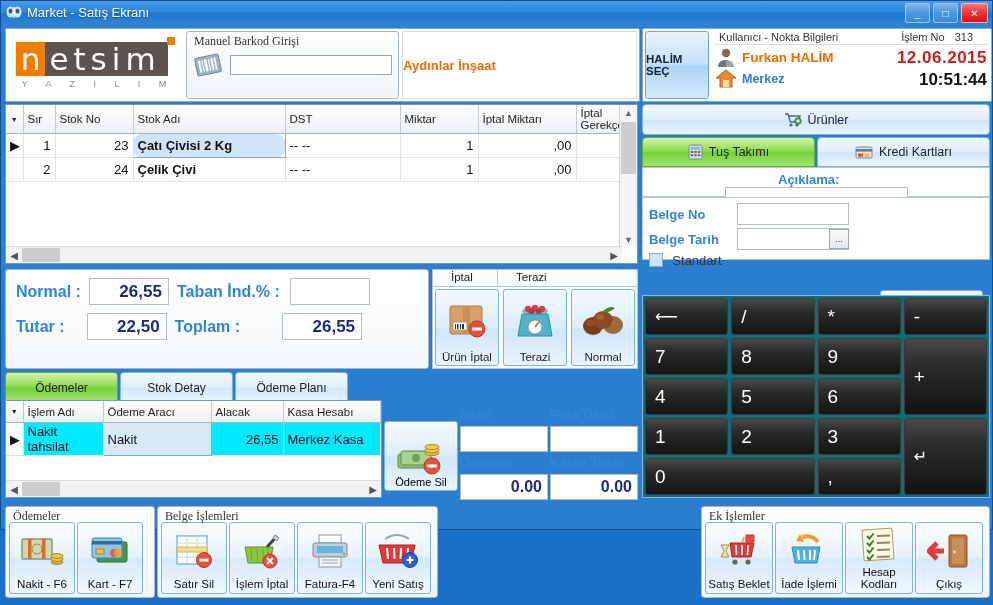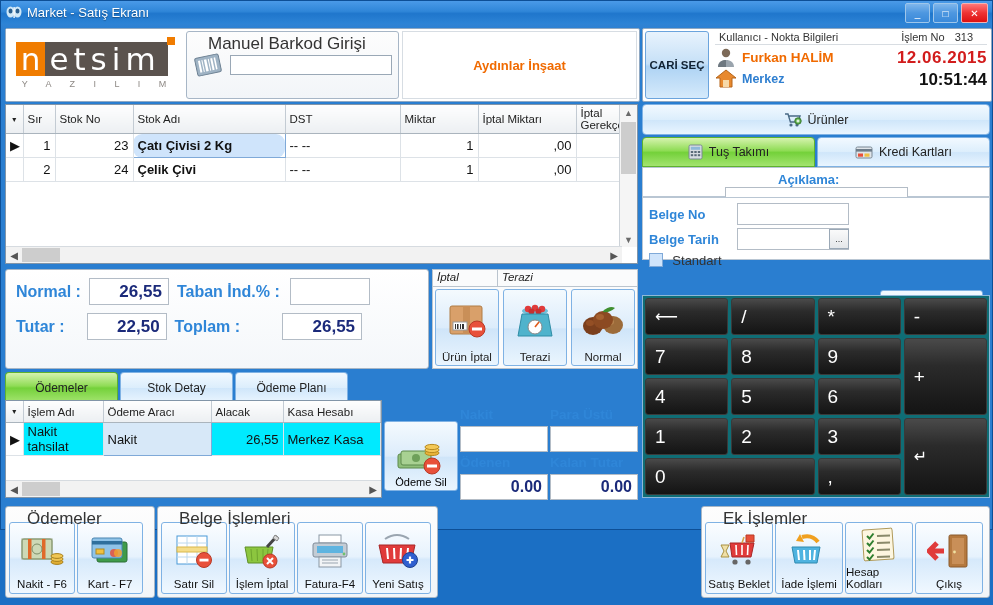--- a/index.html
+++ b/index.html
@@ -19,40 +19,40 @@
   .tb-icon{width:16px;height:14px;margin-right:5px;position:relative;}
   .tb-title{color:#fff;font-size:13px;text-shadow:0 1px 1px rgba(0,0,0,.35);white-space:nowrap;}
   .winbtns{position:absolute;right:4px;top:2px;display:flex;gap:3px;}
   .wbtn{width:23px;height:18px;border:1px solid #9fc6ea;border-radius:2px;
         background:linear-gradient(180deg,#7fb6ec 0%,#4d97e0 50%,#3b8ada 100%);
         display:flex;align-items:center;justify-content:center;color:#fff;font-size:10px;}
   .wbtn.close{background:linear-gradient(180deg,#f77 0%,#e33 50%,#d11 100%);border-color:#f2b3b3;
         width:25px;font-weight:bold;}
   .grpbox{background:linear-gradient(180deg,#fdfdfd 0%,#f2f5f8 100%);
           border:1px solid #a7b6c6;border-radius:3px;box-sizing:border-box;position:relative;}
-  .grplabel{position:absolute;top:2px;left:21px;font-size:17px;color:#333;}
+  .grplabel{position:absolute;top:2px;left:7px;font-size:12px;color:#333;font-family:Liberation Serif, serif;}
   
   .toprow{position:absolute;left:4px;top:27px;width:633px;height:72px;
           background:#fff;border:1px solid #8fa8c2;border-radius:2px;display:flex;}
   .logo{width:178px;height:100%;display:flex;align-items:center;justify-content:center;
         background:#fff;}
   .logo-inner{position:relative;}
   .logo-word{display:flex;align-items:center;}
   .logo-n{background:#f07c00;color:#fff;font-size:31px;line-height:34px;padding:0 5px;
           font-family:"DejaVu Sans",sans-serif;font-weight:400;}
   .logo-rest{background:#5b534e;color:#fff;font-size:31px;line-height:34px;padding:0 7px 0 4px;
           letter-spacing:5px;font-family:"DejaVu Sans",sans-serif;}
   .logo-dot{position:absolute;right:-1px;top:-5px;width:8px;height:8px;background:#f07c00;}
   .logo-sub{text-align:right;letter-spacing:8px;color:#8d8884;font-size:9px;margin-top:3px;
             padding-left:6px;}
   .barcodebox{width:213px;margin:2px 0 2px 2px;}
   .barcode-row{position:absolute;left:8px;top:22px;display:flex;align-items:center;gap:9px;}
   .bc-icon{width:26px;height:22px;transform:rotate(-12deg);}
   .bc-input{width:162px;height:20px;border:1px solid #9aa8b6;background:#fff;box-sizing:border-box;}
-  .firmbox{flex:1;margin:2px 2px 2px 3px;display:flex;align-items:center;justify-content:center;
+  .firmbox{flex:1;margin:2px 2px 2px 3px;display:flex;align-items:center;justify-content:flex-start;
            background:#fff;border:1px solid #d7dde3;}
   .firmname{color:#f06a00;font-weight:bold;font-size:13px;}
   
   .hdrright{position:absolute;left:641px;top:27px;width:348px;height:72px;
             background:#fff;border:1px solid #8fa8c2;border-radius:2px;display:flex;}
   .cariselect{width:62px;margin:2px;border:1px solid #6ba4dd;border-radius:3px;
       background:linear-gradient(180deg,#e8f3fd 0%,#c6e0f7 48%,#aed3f4 52%,#d5eafb 100%);
       display:flex;align-items:center;justify-content:center;font-size:11.5px;font-weight:bold;color:#123;}
   .userinfo{flex:1;padding:2px 4px 0 4px;}
   .ui-top{display:flex;font-size:11px;color:#333;border-bottom:1px solid #d8dde2;padding-bottom:1px;}
@@ -98,21 +98,21 @@
   .tlabel{color:#2f86d8;font-weight:bold;font-size:16px;}
   .tfield{border:1px solid #b3bcc6;background:#fff;height:27px;box-sizing:border-box;
           text-align:right;padding:2px 6px;font-size:17px;font-weight:bold;color:#1b2a7a;
           display:flex;align-items:center;justify-content:flex-end;}
   .w1{width:80px;margin:0 8px 0 8px;}
   .w2{width:80px;margin-left:10px;}
   
   .iptbox{position:absolute;left:431px;top:268px;width:206px;height:100px;}
   .ib-hdr{display:flex;height:17px;}
   .ib-h{border:1px solid #bac4ce;border-bottom:none;background:#fafbfc;font-size:11.5px;
-        padding:1px 4px;box-sizing:border-box;color:#222;font-style:italic;}
+        padding:1px 18px;box-sizing:border-box;color:#222;}
   .ib-h.a{width:66px;}
   .ib-h.b{flex:1;border-left:none;}
   .ib-body{display:flex;height:83px;border:1px solid #bac4ce;background:#fafbfc;box-sizing:border-box;}
   .ibtn{flex:1;margin:2px;border:1px solid #7fb2e4;border-radius:3px;
      background:linear-gradient(180deg,#f4fafe 0%,#dcecfb 50%,#cfe5f9 52%,#eaf5fe 100%);
      display:flex;flex-direction:column;align-items:center;justify-content:flex-end;
      padding-bottom:2px;font-size:11.5px;color:#222;}
   .ibtn .ic{flex:1;display:flex;align-items:center;justify-content:center;}
   
   .tabs{position:absolute;left:4px;top:371px;display:flex;align-items:flex-end;gap:2px;}
@@ -180,21 +180,21 @@
   
   .bt{position:absolute;height:92px;box-sizing:border-box;}
   .bt-body{display:flex;height:100%;padding:15px 3px 3px 3px;box-sizing:border-box;gap:2px;}
   .bbtn{width:66px;border:1px solid #7fb2e4;border-radius:3px;
      background:linear-gradient(180deg,#fbfdff 0%,#e6f2fd 48%,#d6e9fb 52%,#f0f8ff 100%);
      display:flex;flex-direction:column;align-items:center;justify-content:flex-end;
      padding-bottom:3px;font-size:11.5px;color:#111;box-sizing:border-box;}
   .bbtn .ic{flex:1;display:flex;align-items:center;justify-content:center;}
   .bt1{left:4px;top:505px;width:150px;}
   .bt2{left:156px;top:505px;width:281px;}
-  .bt3{left:700px;top:505px;width:289px;}
+  .bt3{left:700px;top:505px;width:289px;text-align:center;}
   .bt3 .bbtn{width:68px;}
   svg{display:block;}
 </style>
 </head>
 <body>
 
 <div class="app">
 
   <div class="titlebar">
     <span class="tb-icon">
@@ -243,21 +243,21 @@
         <input class="bc-input" value="" placeholder="" style="">
       </div>
     </div>
 
     <div class="firmbox">
       <span class="firmname">Aydınlar İnşaat</span>
     </div>
   </div>
 
   <div class="hdrright">
-    <div class="cariselect">CARİ SEÇ</div>
+    <div class="cariselect">HALİM SEÇ</div>
     <div class="userinfo">
       <div class="ui-top">
         <span class="lbl1">Kullanıcı - Nokta Bilgileri</span>
         <span class="lbl2">İşlem No</span>
         <span class="val">313</span>
       </div>
       <div class="ui-row">
         <span class="ui-ico">
           <svg width="22" height="20" viewBox="0 0 22 20">
             <circle cx="11" cy="6" r="4.2" fill="#7d6a58"></circle>

